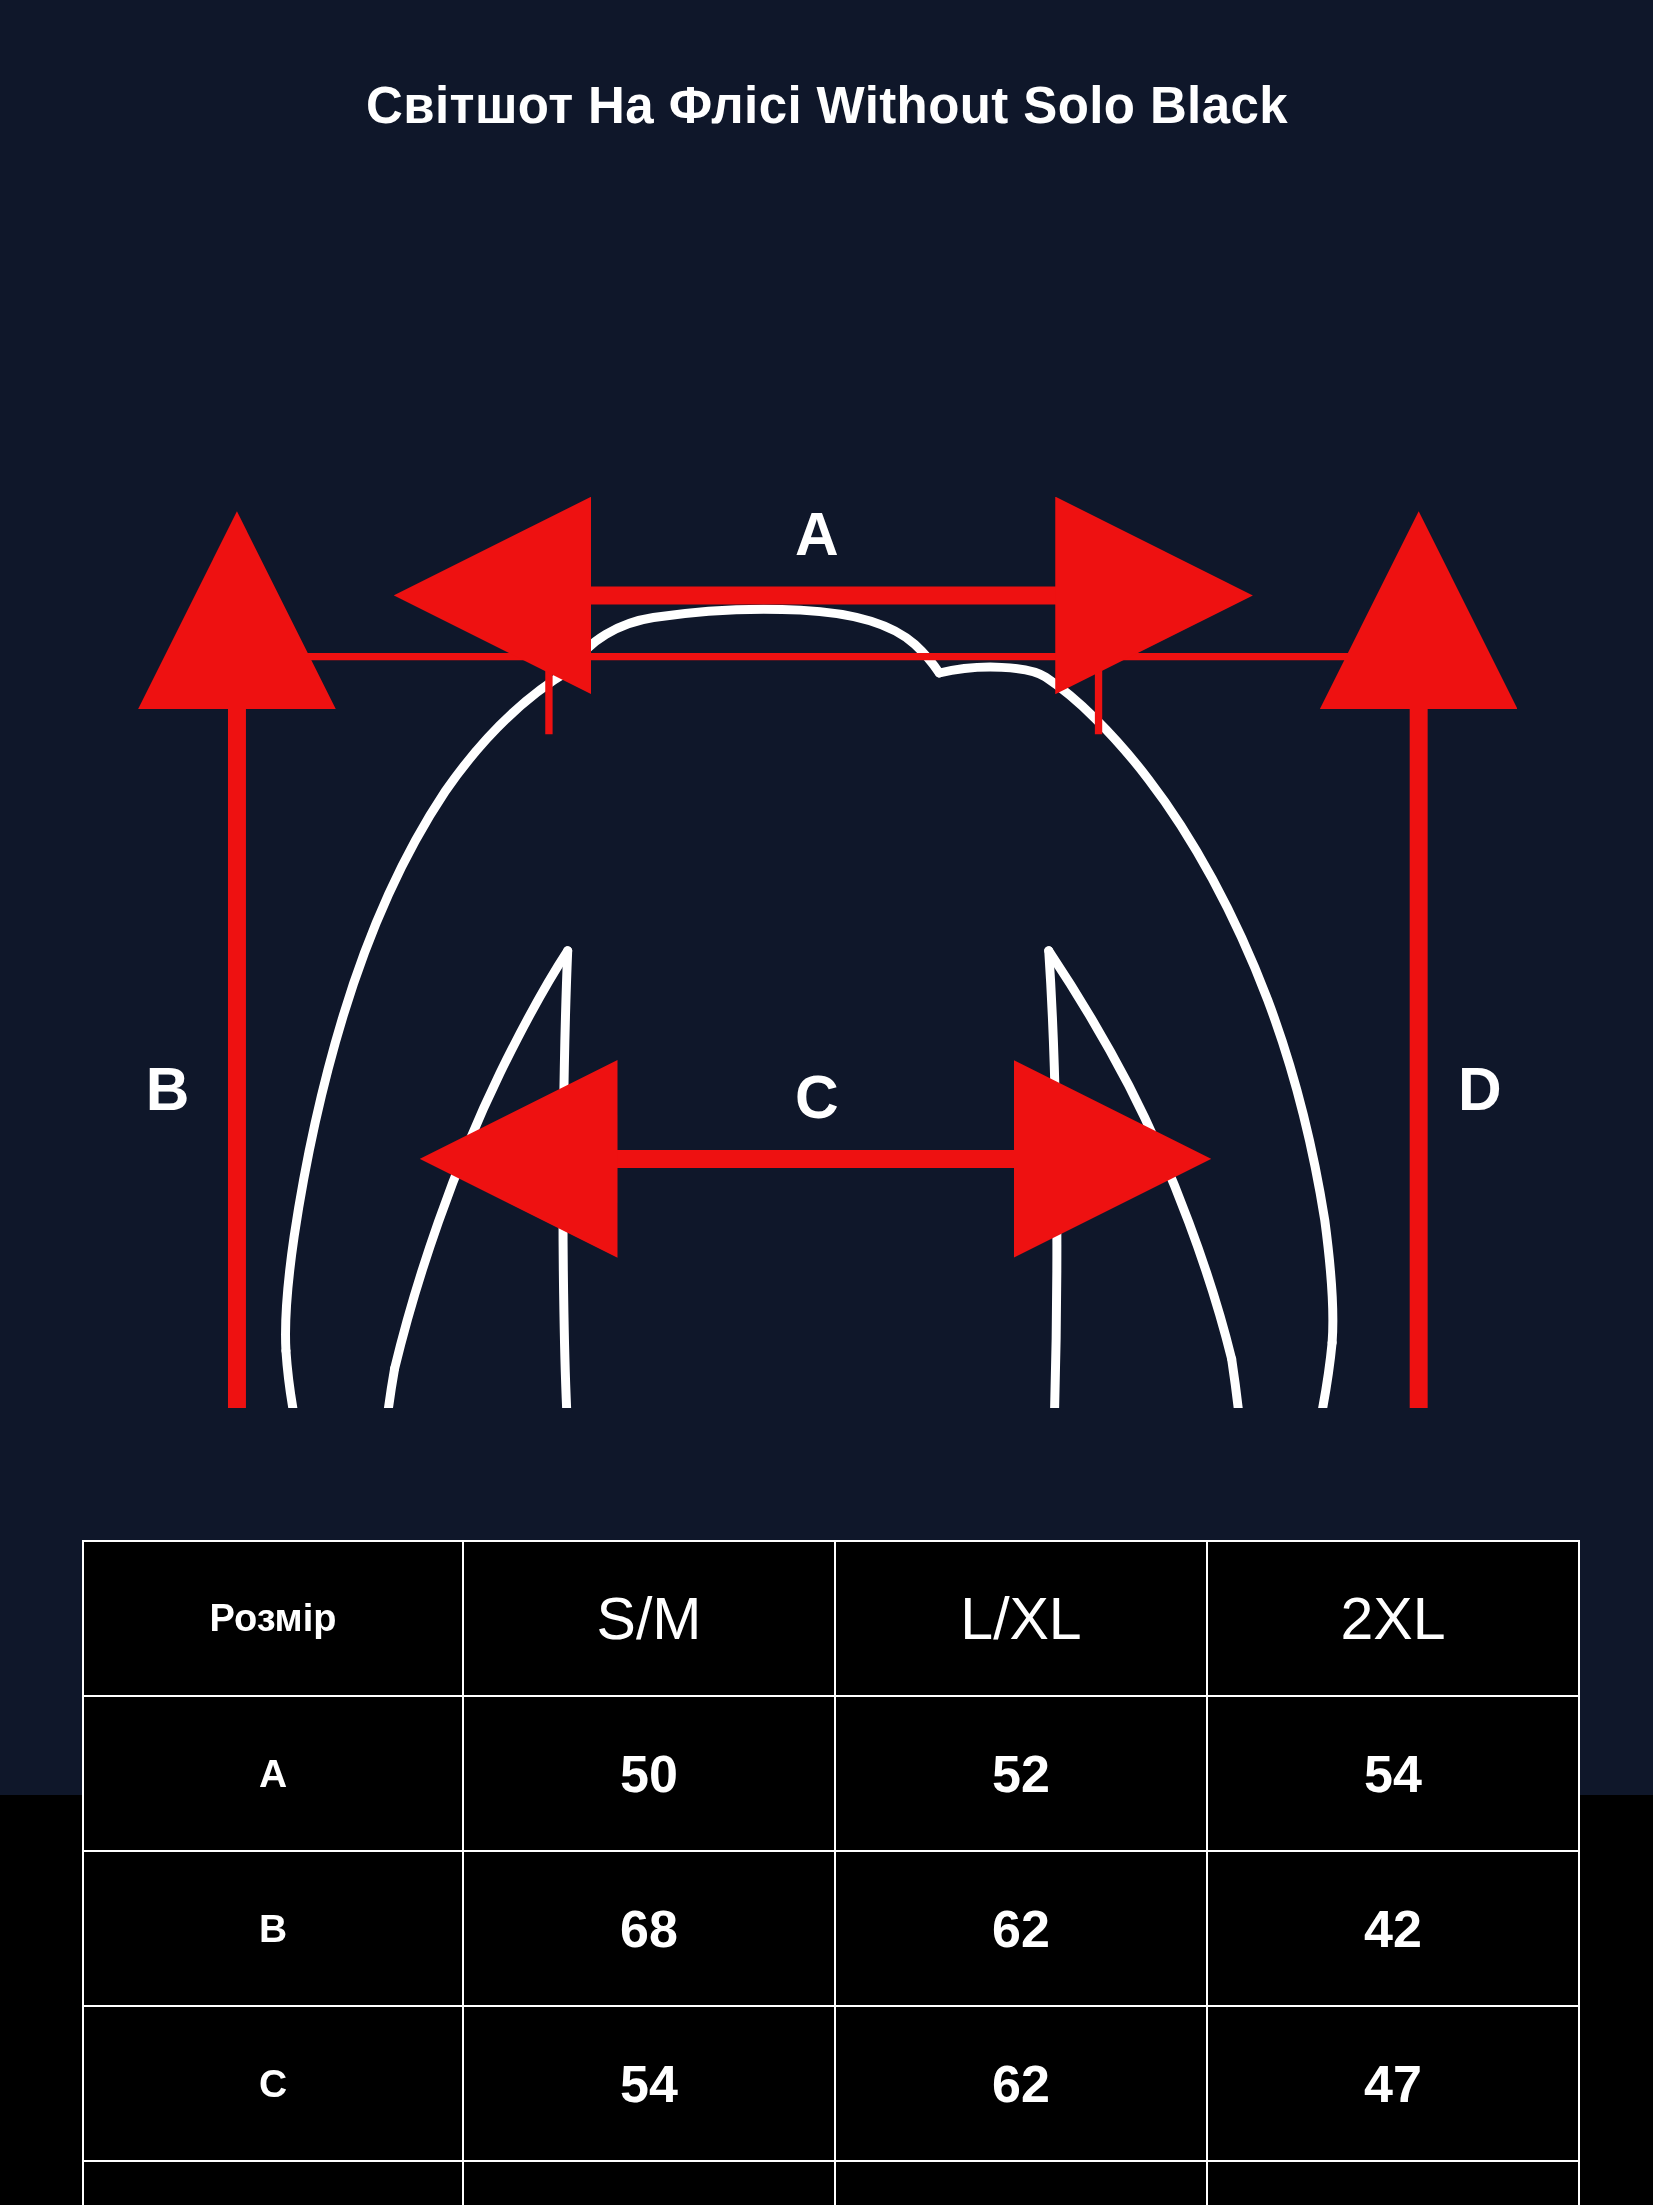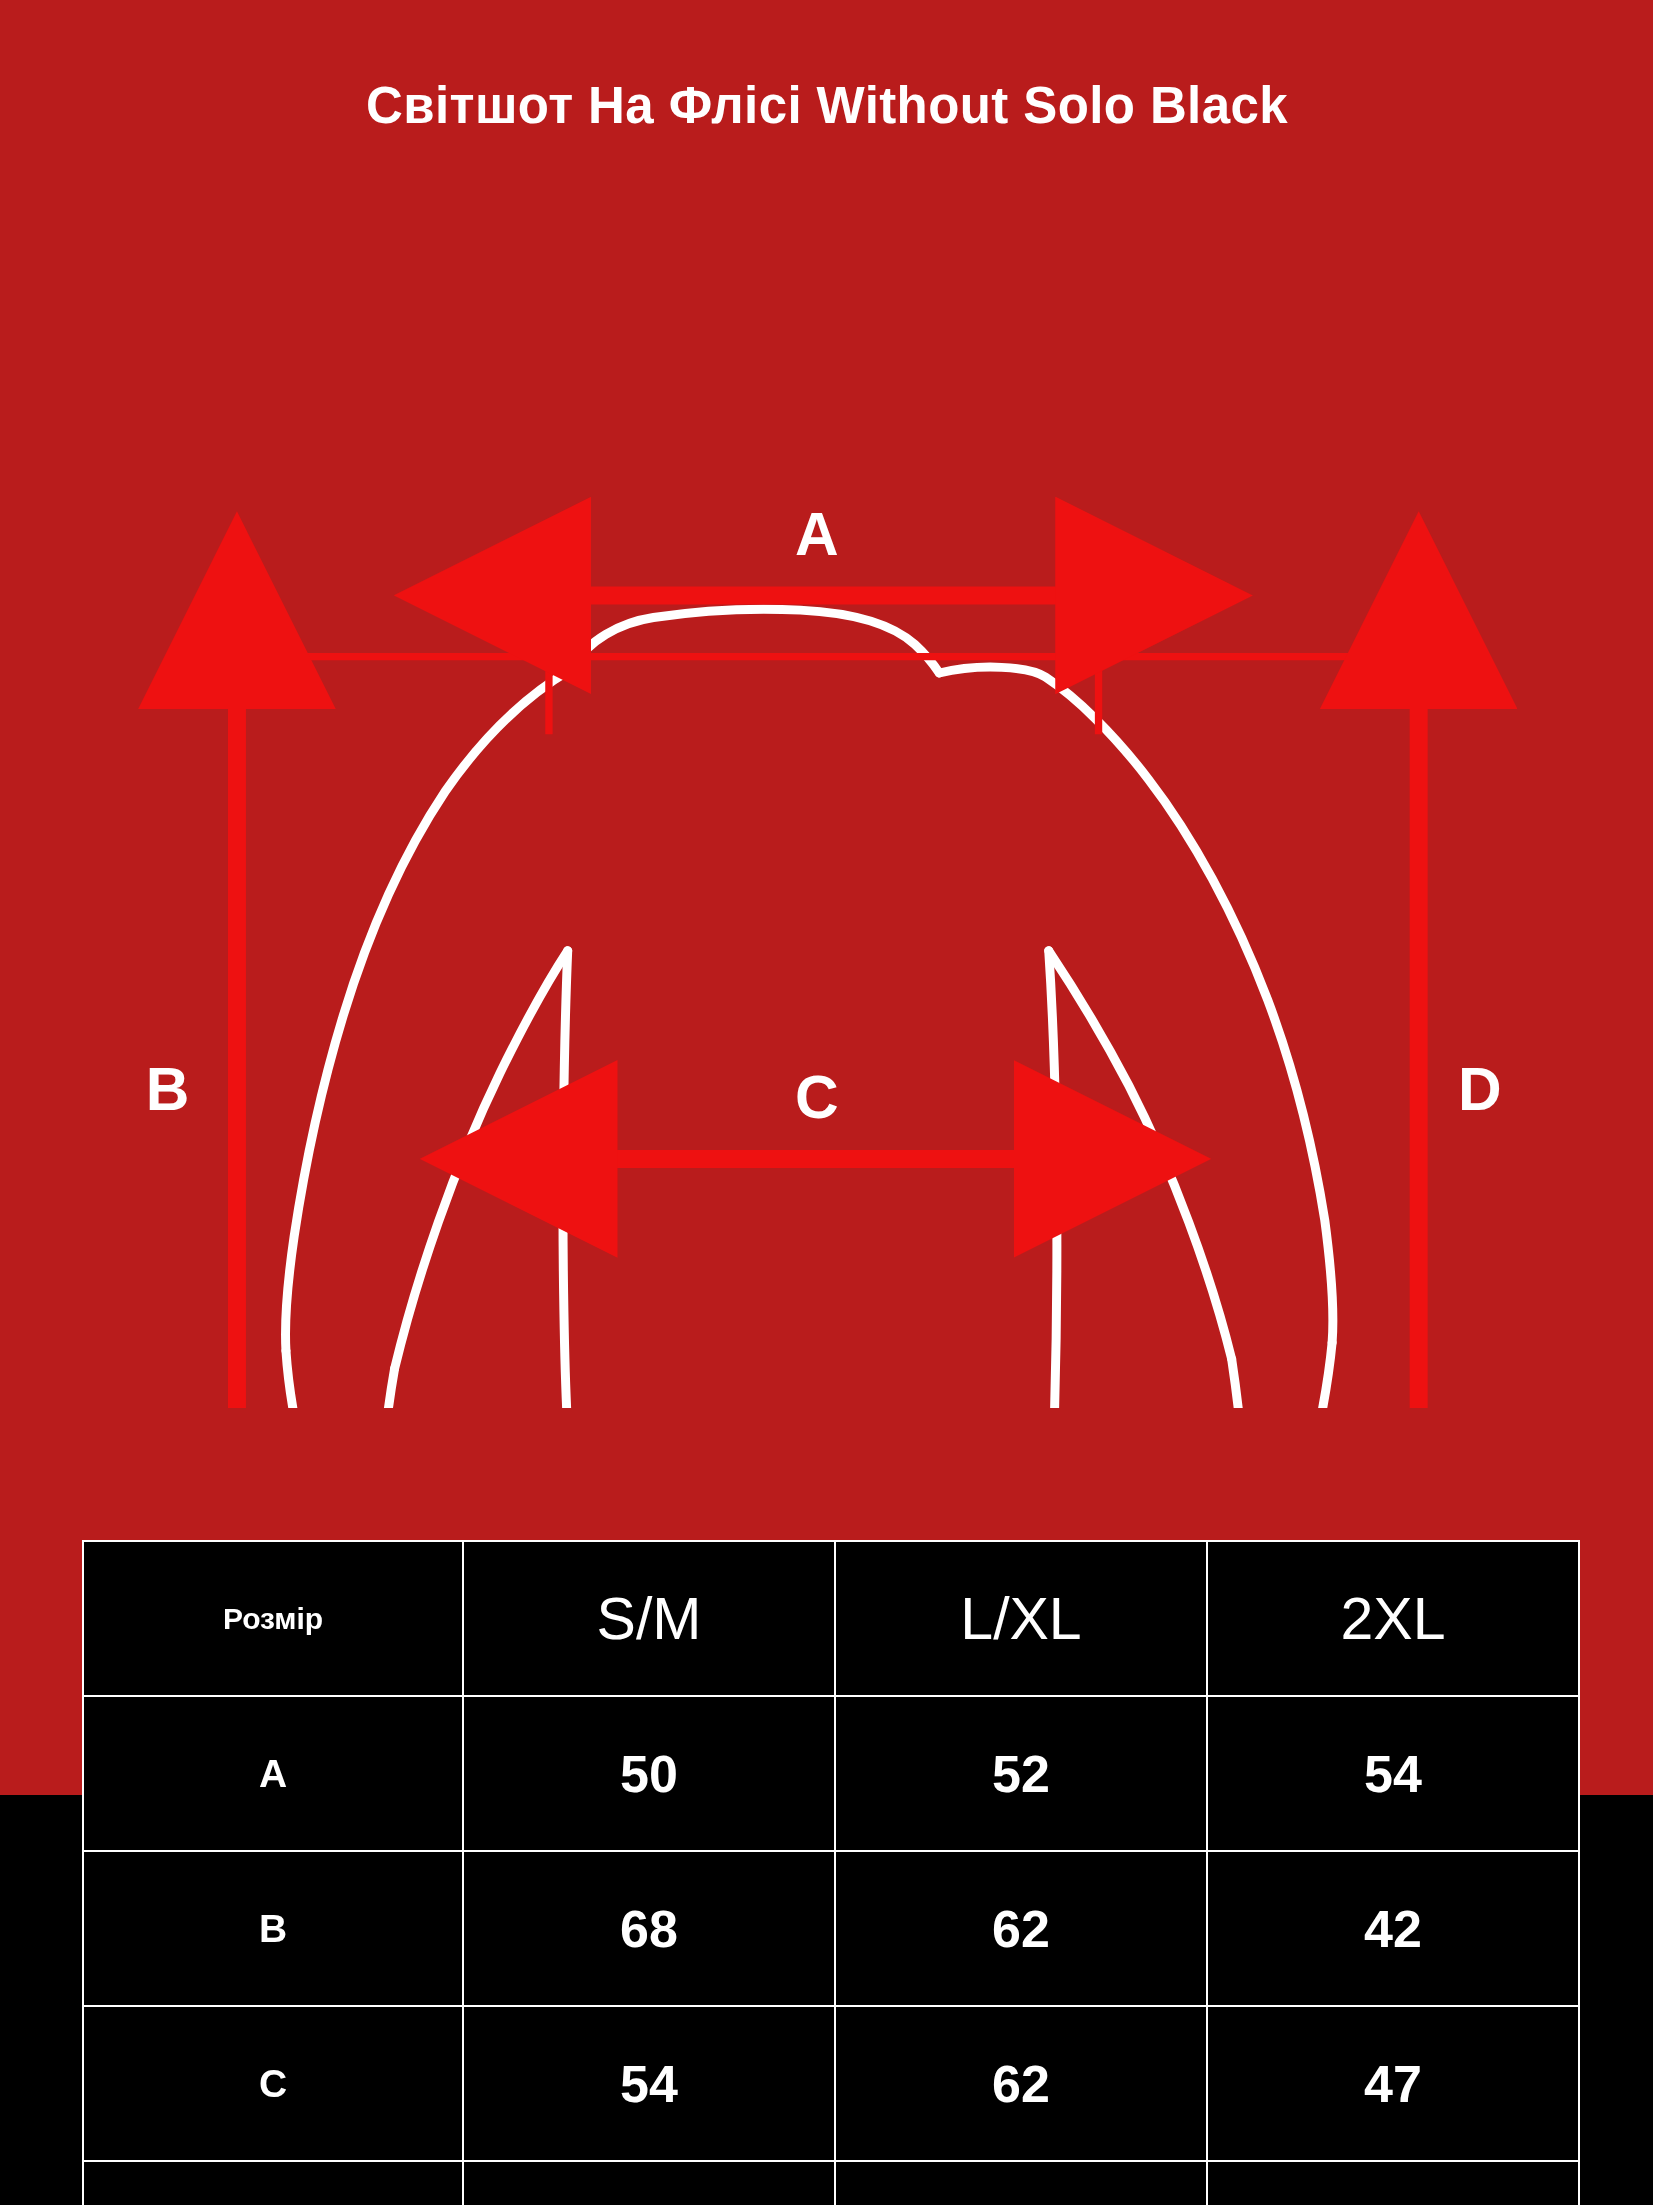--- a/index.html
+++ b/index.html
@@ -12,21 +12,21 @@
     height: 2205px;
     font-family: "Liberation Sans", sans-serif;
     color: #ffffff;
     overflow: hidden;
     position: relative;
   }
 
   .page {
     width: 1654px;
     height: 1795px;
-    background: #b91c1c;
+    background: #0f172a;
     position: relative;
     box-sizing: border-box;
   }
 
   .title {
     text-align: center;
     font-size: 51px;
     font-weight: 700;
     letter-spacing: 0.4px;
     color: #ffffff;
@@ -60,21 +60,21 @@
   table.size-table td, table.size-table th {
     border: 2.5px solid #ffffff;
     text-align: center;
     color: #ffffff;
     background: #000000;
     height: 151px;
     font-weight: 700;
   }
 
   table.size-table th.hdr-label {
-    font-size: 30px;
+    font-size: 38px;
     font-weight: 700;
   }
 
   table.size-table th.hdr-size {
     font-size: 59px;
     font-weight: 400;
   }
 
   table.size-table td.row-label {
     font-size: 39px;

